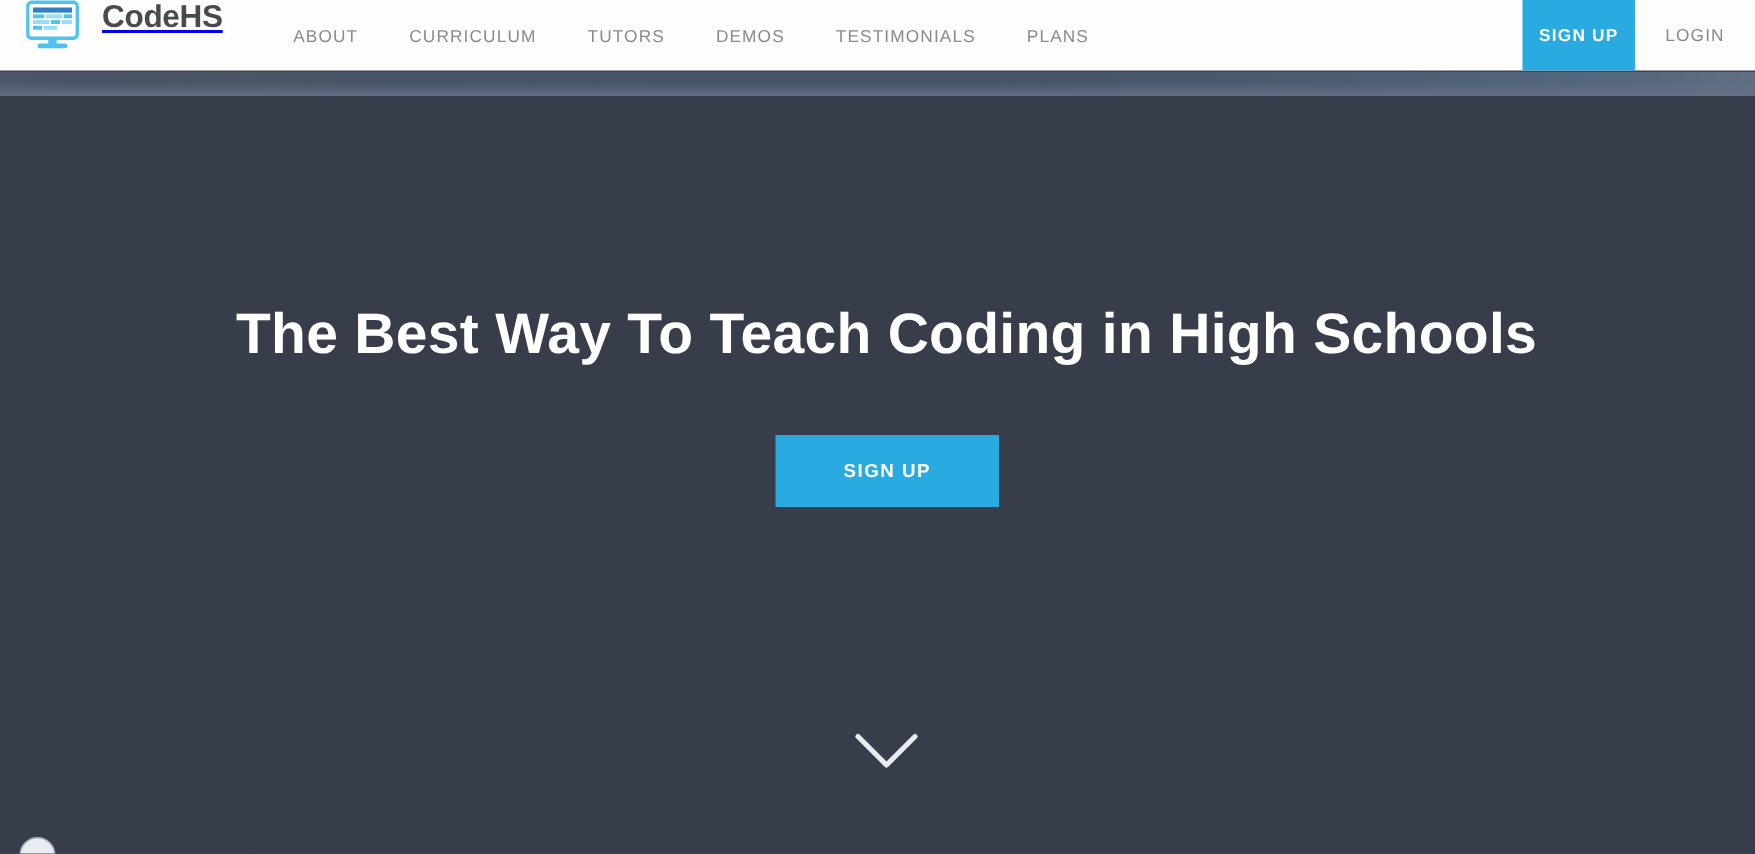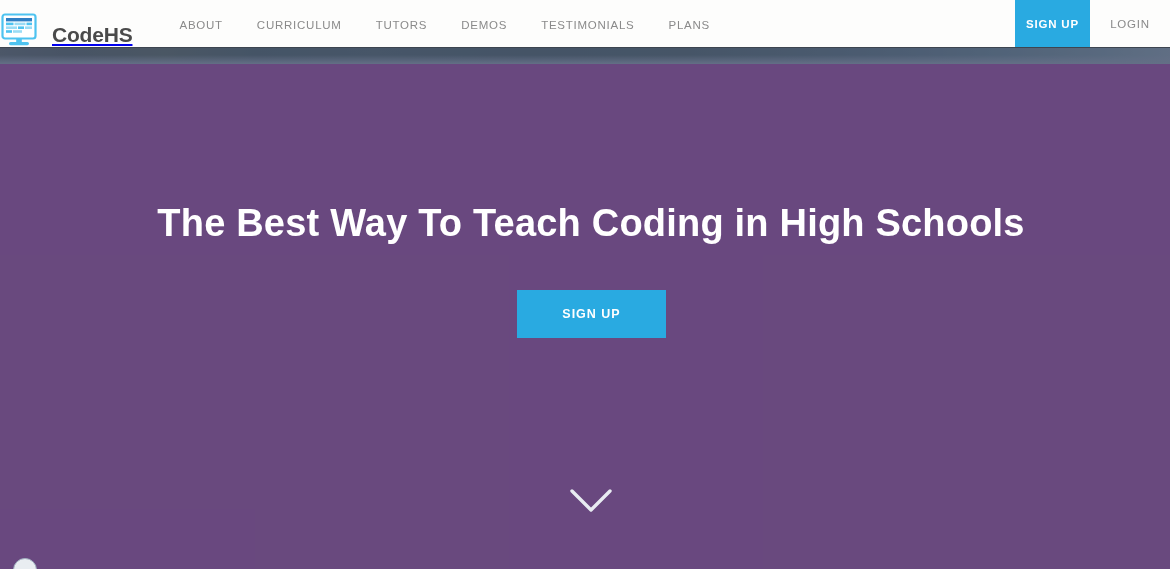--- a/index.html
+++ b/index.html
@@ -32,21 +32,22 @@
     height: 48px;
     background: #fdfdfc;
     border-bottom: 1px solid #3d4550;
     display: flex;
     align-items: stretch;
     z-index: 30;
   }
 
   .brand {
     display: flex;
-    align-items: flex-end;
+    align-items: flex-start;
+    padding-left: 16px;
     gap: 14px;
     flex: 0 0 auto;
   }
 
   .logo-icon {
     width: 38px;
     height: 34px;
     display: block;
   }
 
@@ -110,21 +111,21 @@
     cursor: pointer;
     border-radius: 18px;
   }
 
   
   .hero {
     position: absolute;
     top: 48px; left: 0;
     width: 1170px;
     height: 521px;
-    background: #701a75;
+    background: #000000;
     overflow: hidden;
   }
 
   
   .hero-photo {
     position: absolute;
     top: 0; left: 0;
     width: 1170px;
     height: 16px;
     background:

